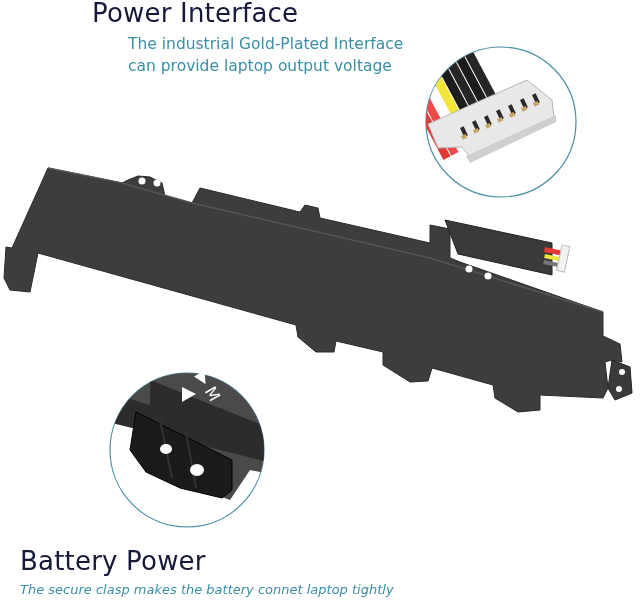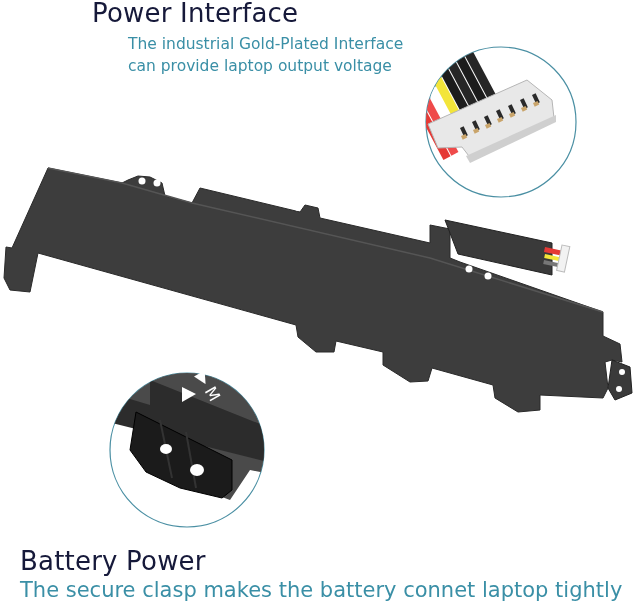--- a/index.html
+++ b/index.html
@@ -13,21 +13,21 @@
       color: #16193a; font-size: 26px; letter-spacing: 0.2px;
       font-family: "DejaVu Sans", sans-serif;
     }
     .sub {
       position: absolute; margin: 0; color: #3a8fa6; font-size: 15.5px;
       line-height: 22px; font-family: "DejaVu Sans", sans-serif;
     }
     #power-title { left: 92px; top: -2px; }
     #power-desc { left: 92px; top: 33px; width: 330px; margin-left: 36px; }
     #buckle-title { left: 20px; top: 546px; }
-    #buckle-desc { left: 20px; top: 579px; font-size: 21px; white-space: nowrap; }
+    #buckle-desc { left: 20px; top: 579px; font-size: 13px; white-space: nowrap; font-style: italic; }
     svg.scene { position: absolute; left: 0; top: 0; }
   </style>
 </head>
 <body>
 
 <svg class="scene" width="640" height="603" viewBox="0 0 640 603">
 
   <g>
     <polygon points="48,168 122,183 128,180 138,176 150,177 162,183 165,196 192,203 200,188 300,212 305,205 318,208 320,218 430,243 430,225 450,229 450,258 460,262 603,312 603,336 620,344 622,362 612,360 605,362 608,388 603,398 540,395 540,410 518,412 495,398 493,385 432,368 428,381 410,382 383,365 383,352 336,341 334,352 316,352 298,337 296,325 38,253 30,292 10,290 4,278 6,247 12,248" fill="#3d3d3d" stroke="#2a2a2a" stroke-width="1"></polygon>
 

